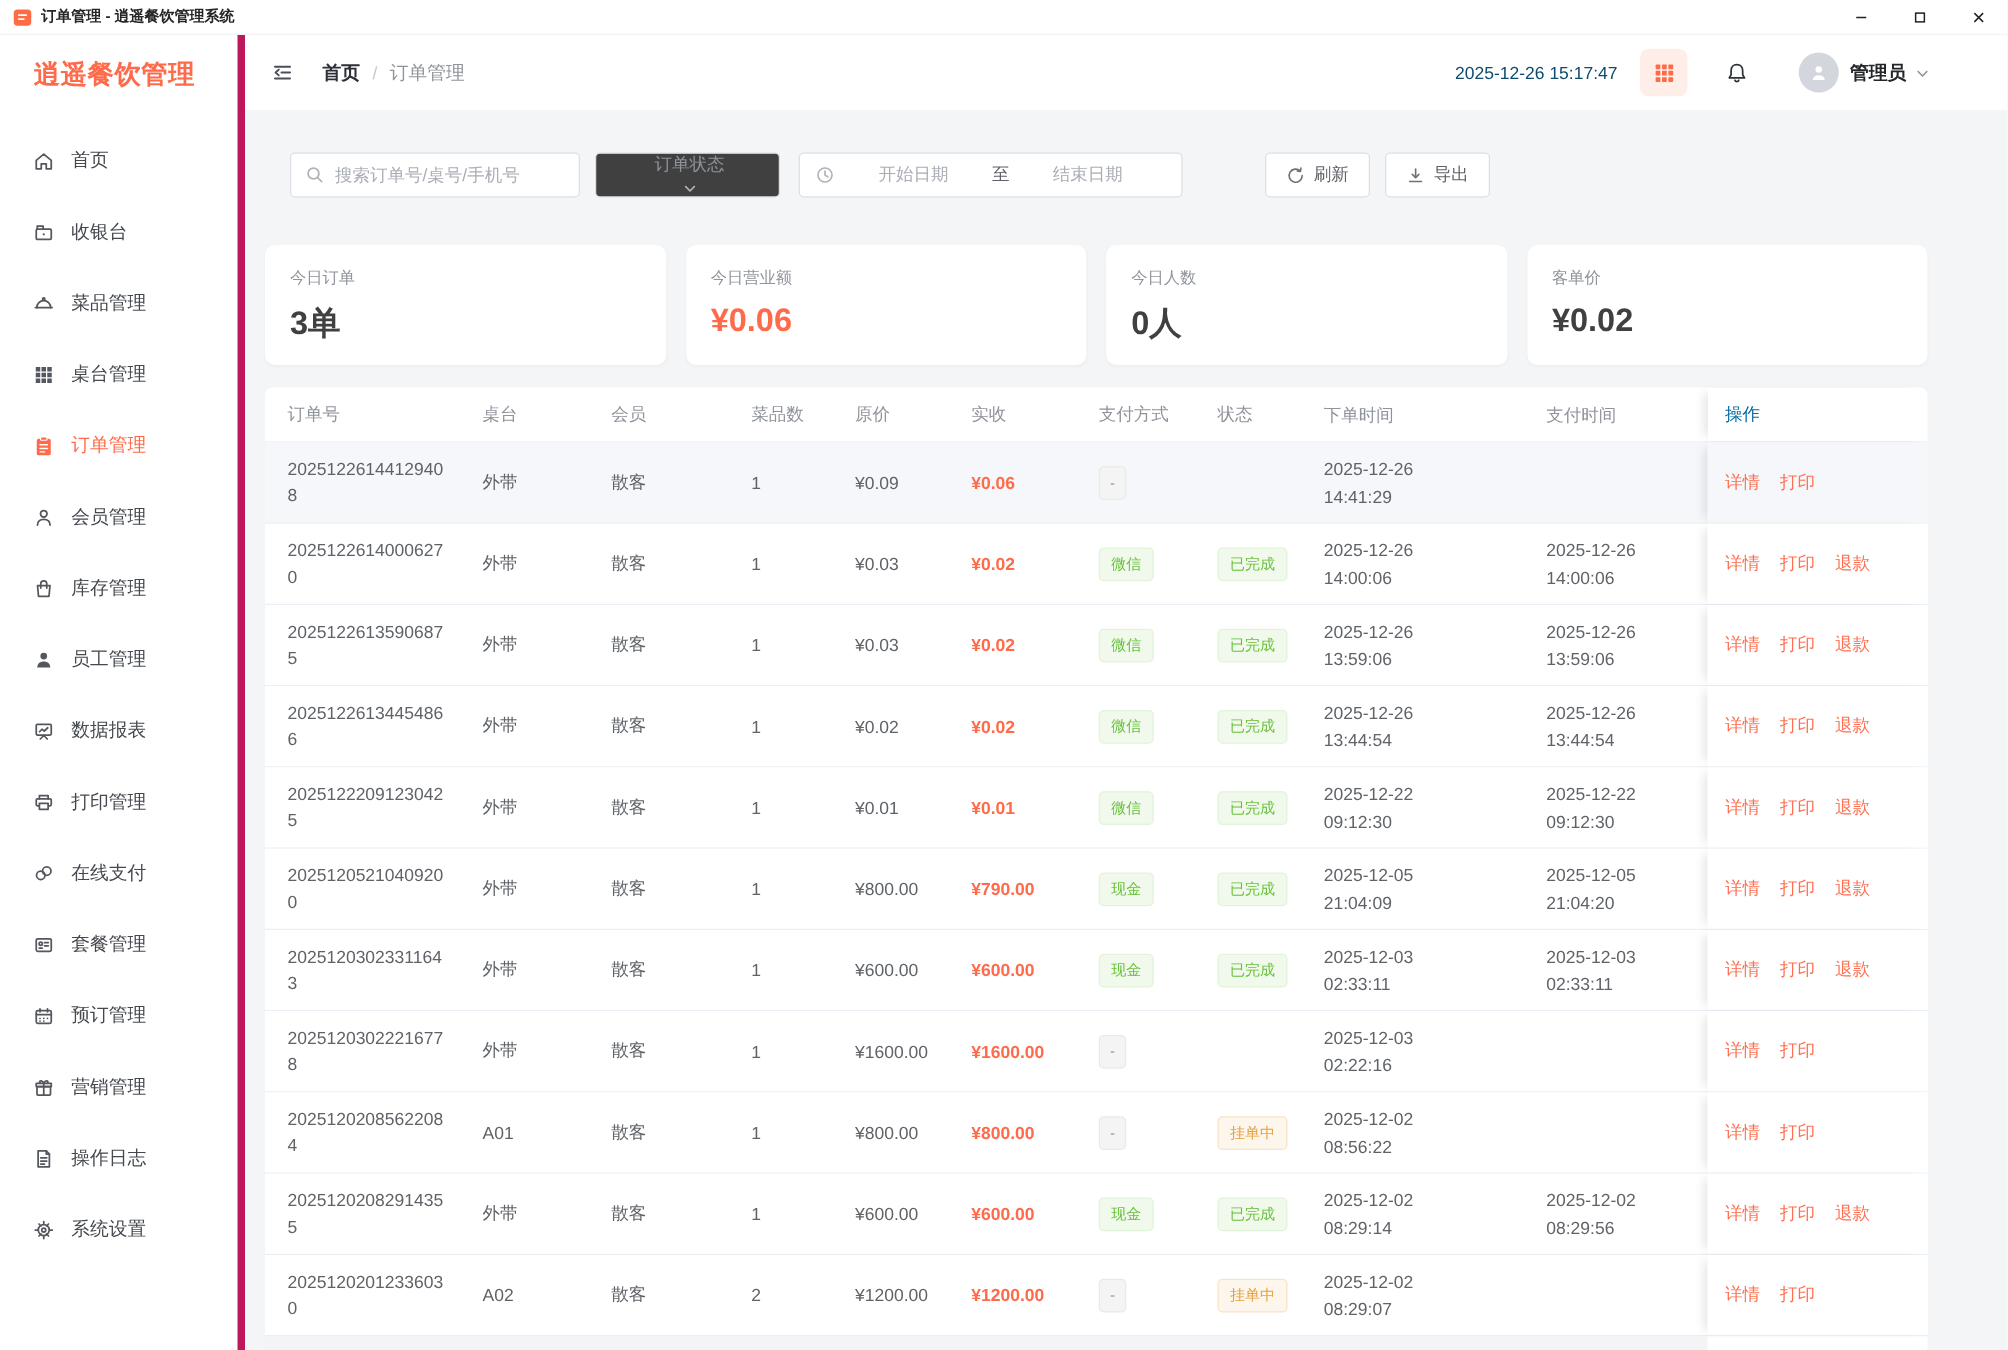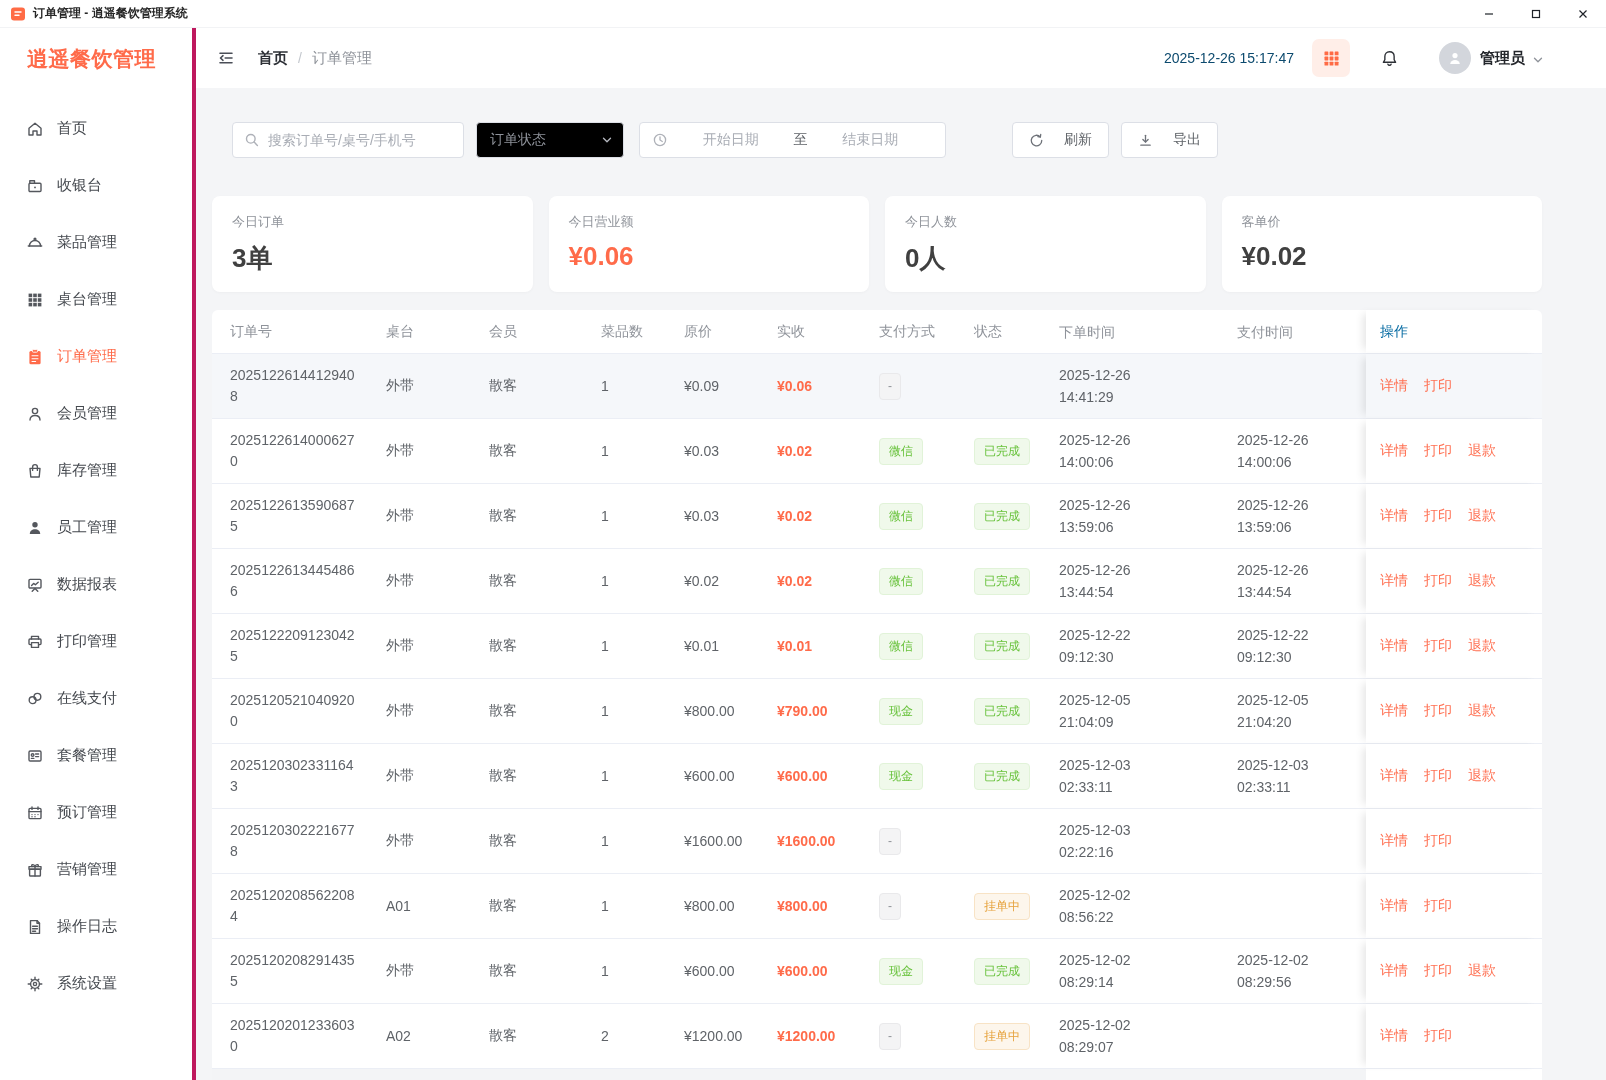--- a/index.html
+++ b/index.html
@@ -11,21 +11,21 @@
     padding-left:10px; border-bottom:1px solid #f2f3f5; }
   .tb-logo { width:16px; height:16px; }
   .tb-title { font-size:12px; color:#262626; margin-left:7px; font-weight:600; }
   .tb-controls { margin-left:auto; display:flex; height:28px; }
   .tb-btn { width:47px; height:28px; display:flex; align-items:center; justify-content:center; }
 
   
   .app { display:flex; height:1052px; }
 
   
-  .sidebar { width:196px; background:#fff; border-right:4px solid #be185d; flex-shrink:0; }
+  .sidebar { width:196px; background:#fff; border-right:6px solid #be185d; flex-shrink:0; }
   .logo { height:62px; display:flex; align-items:center; padding-left:27px;
     font-size:21px; font-weight:700; color:#ff6b4a; letter-spacing:.5px; }
   .menu { padding-top:10px; }
   .menu-item { height:57px; display:flex; align-items:center; gap:13px;
     padding-left:26px; font-size:15px; color:#45494f; cursor:pointer; }
   .menu-item .mi-icon { width:18px; height:18px; color:#54575d; flex-shrink:0; }
   .menu-item .mi-icon svg { display:block; }
   .menu-item.active { color:#ff6b4a; }
   .menu-item.active .mi-icon { color:#ff6b4a; }
 
@@ -50,32 +50,32 @@
   .content { flex:1; padding:34px 0 0 16px; overflow:hidden; }
 
   
   .filters { display:flex; align-items:center; height:36px; margin-bottom:38px; }
   .search-box { width:232px; height:36px; background:#fff; border:1px solid #dcdfe6;
     border-radius:4px; display:flex; align-items:center; padding:0 11px; gap:8px;margin-left:20px; }
   .search-box svg { color:#aeb1b8; flex-shrink:0; }
   .search-box input { border:none; outline:none; width:100%; font-size:14px;
     color:#5f6368; background:transparent; font-family:inherit; }
   .search-box input::placeholder { color:#a9adb5; }
-  .status-select { width:148px; height:36px; margin-left:12px; background:#000000;
+  .status-select { width:148px; height:36px; margin-left:12px; background:#404040;
     border:1px solid #dcdfe6; border-radius:4px; display:flex; align-items:center;
-    justify-content:space-between; padding:0 10px 0 13px; cursor:pointer; }
+    justify-content:space-between; padding:0 10px 0 13px; cursor:pointer;flex-direction:column; }
   .status-select .ss-text { font-size:14px; color:#8f939b; }
   .date-range { width:307px; height:36px; margin-left:15px; background:#fff;
     border:1px solid #dcdfe6; border-radius:4px; display:flex; align-items:center;
     padding:0 12px; cursor:pointer; }
   .date-range svg { color:#aeb1b8; flex-shrink:0; }
   .dr-start,.dr-end { flex:1; text-align:center; font-size:14px; color:#a9adb5; }
   .dr-sep { font-size:14px; color:#5f6368; }
   .btn { height:36px; background:#fff; border:1px solid #dcdfe6; border-radius:4px;
-    display:flex; align-items:center; gap:20px; padding:0 16px; font-size:14px;
+    display:flex; align-items:center; gap:7px; padding:0 16px; font-size:14px;
     color:#5f6368; cursor:pointer; }
   .btn svg { color:#6d7178; }
   .btn-refresh { margin-left:66px; }
   .btn-export { margin-left:12px; }
 
   
   .stats { display:flex; gap:16px; width:1330px; margin-bottom:18px; }
   .card { flex:1; height:96px; background:#fff; border-radius:8px; padding:17px 20px;
     box-shadow:0 1px 3px rgba(0,0,0,.03); }
   .card-label { font-size:13px; color:#8f939a; }

